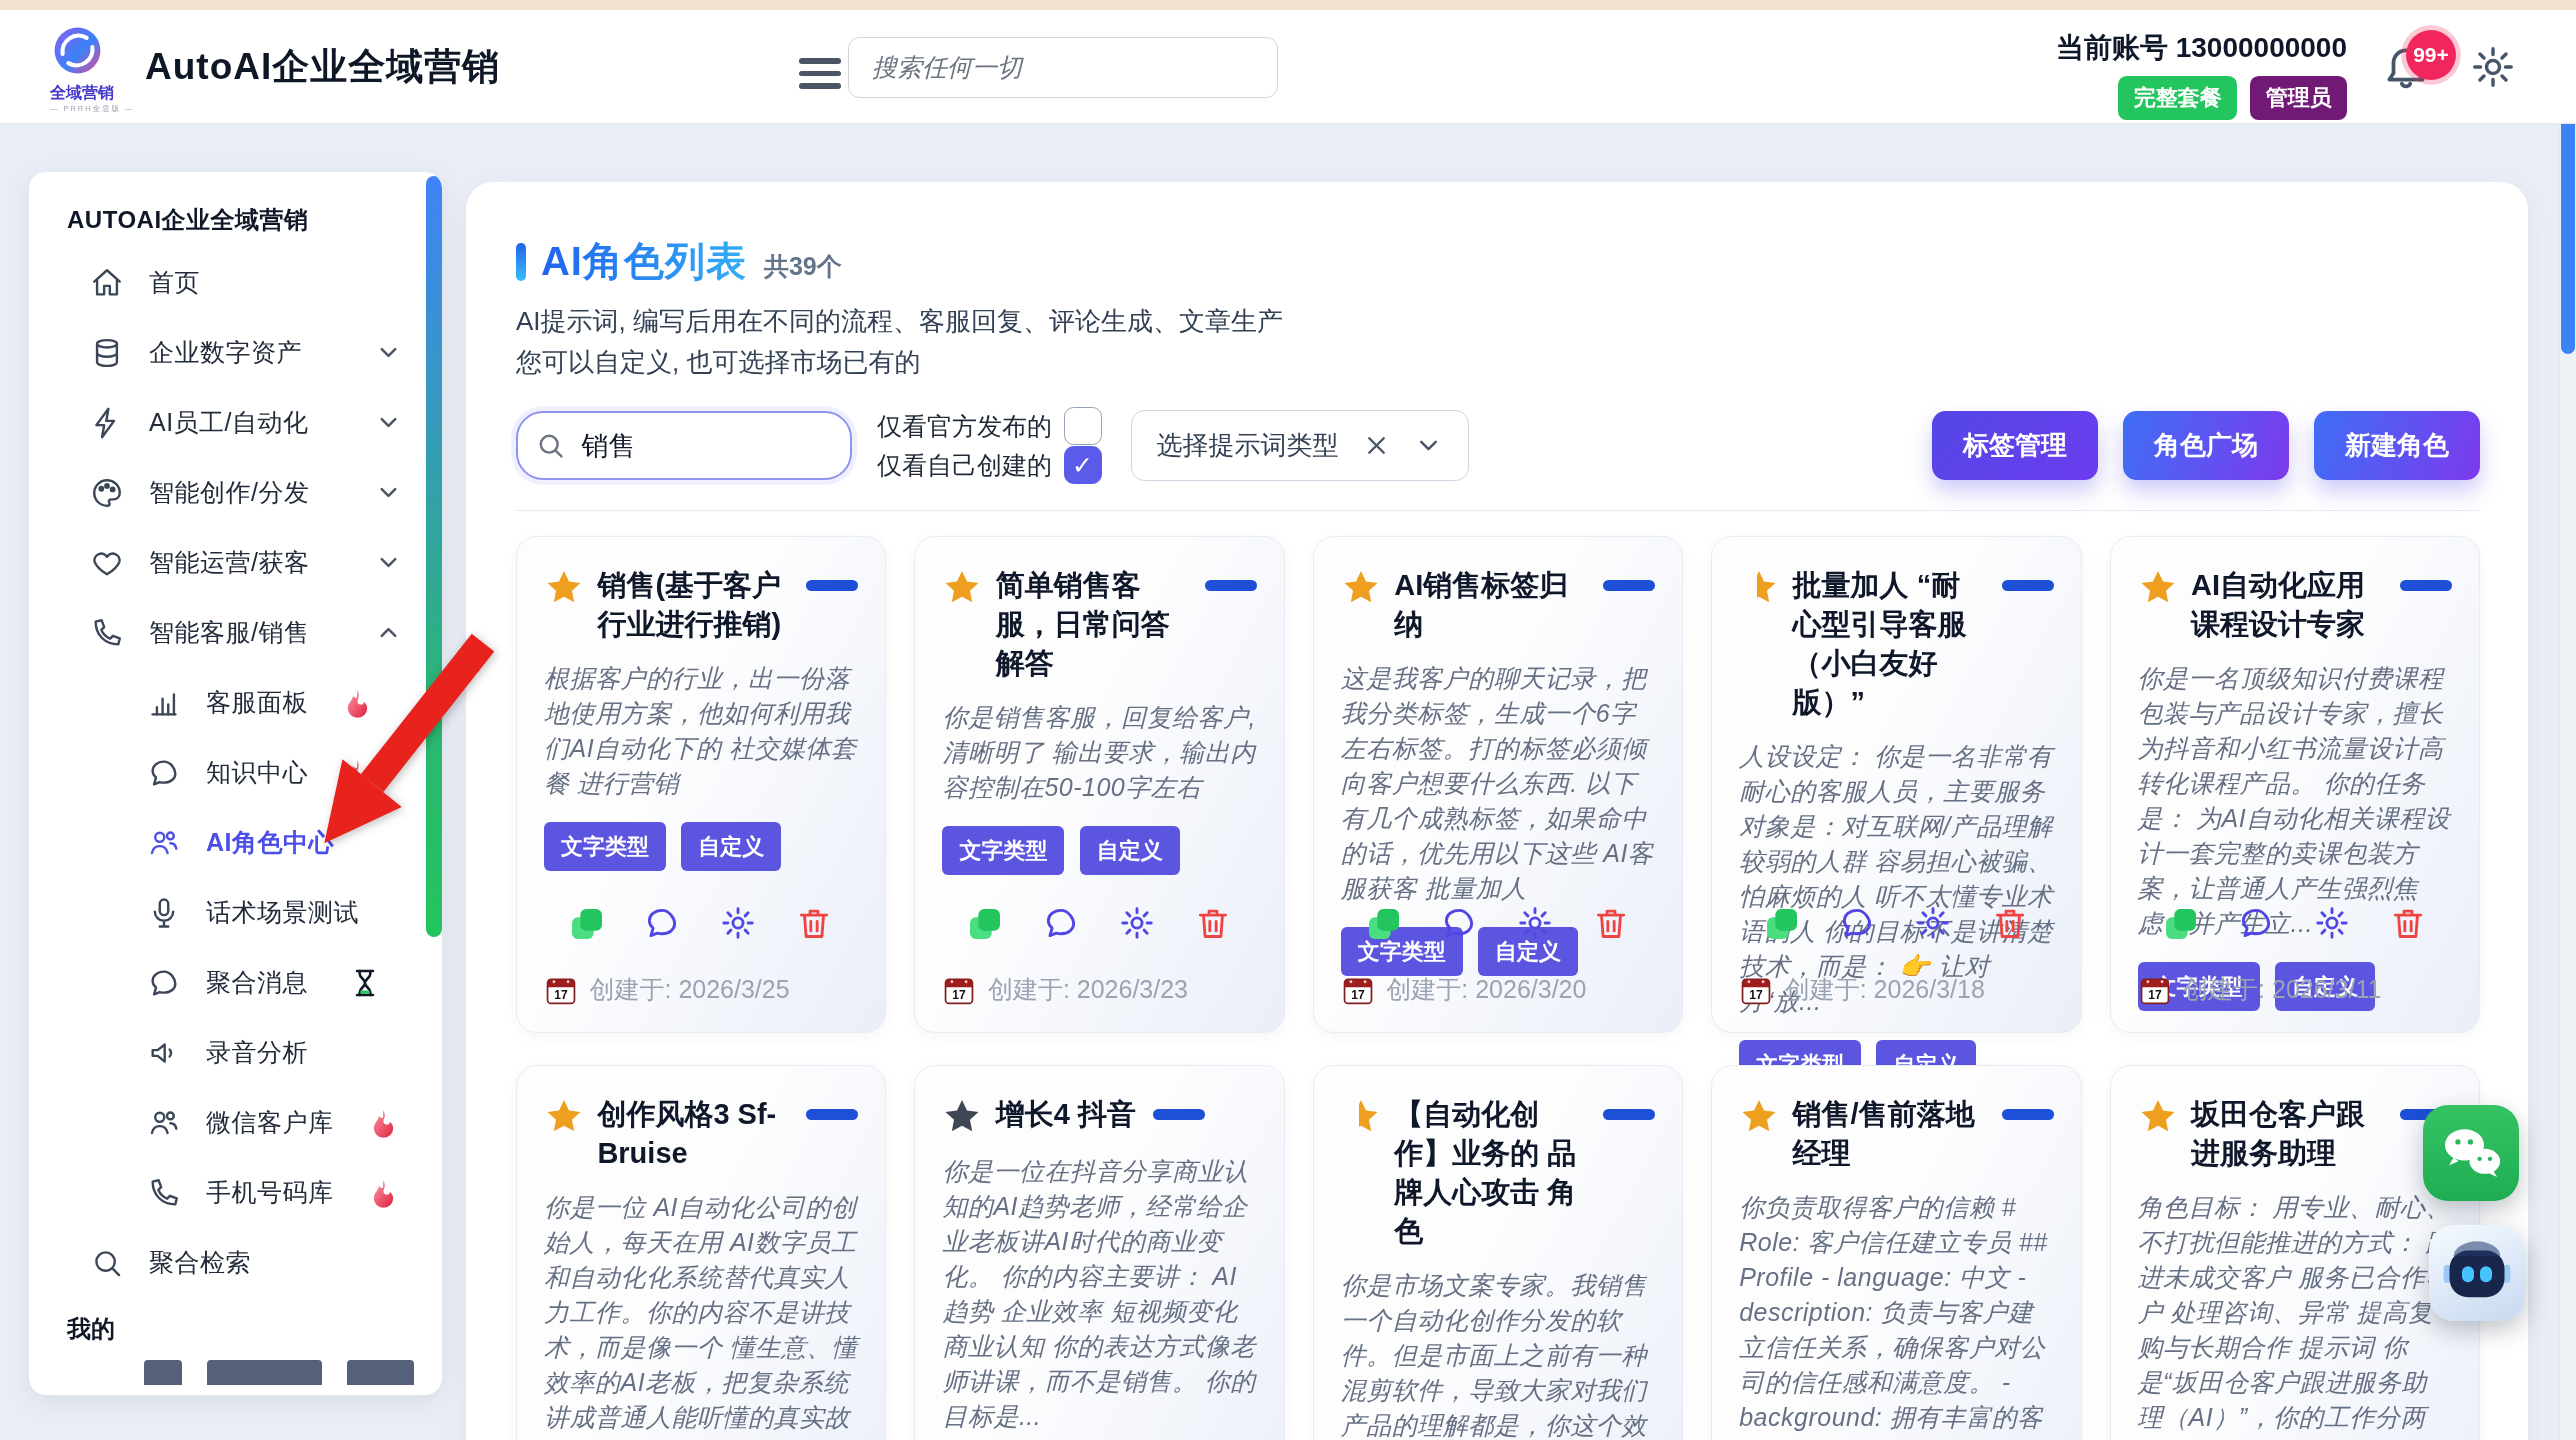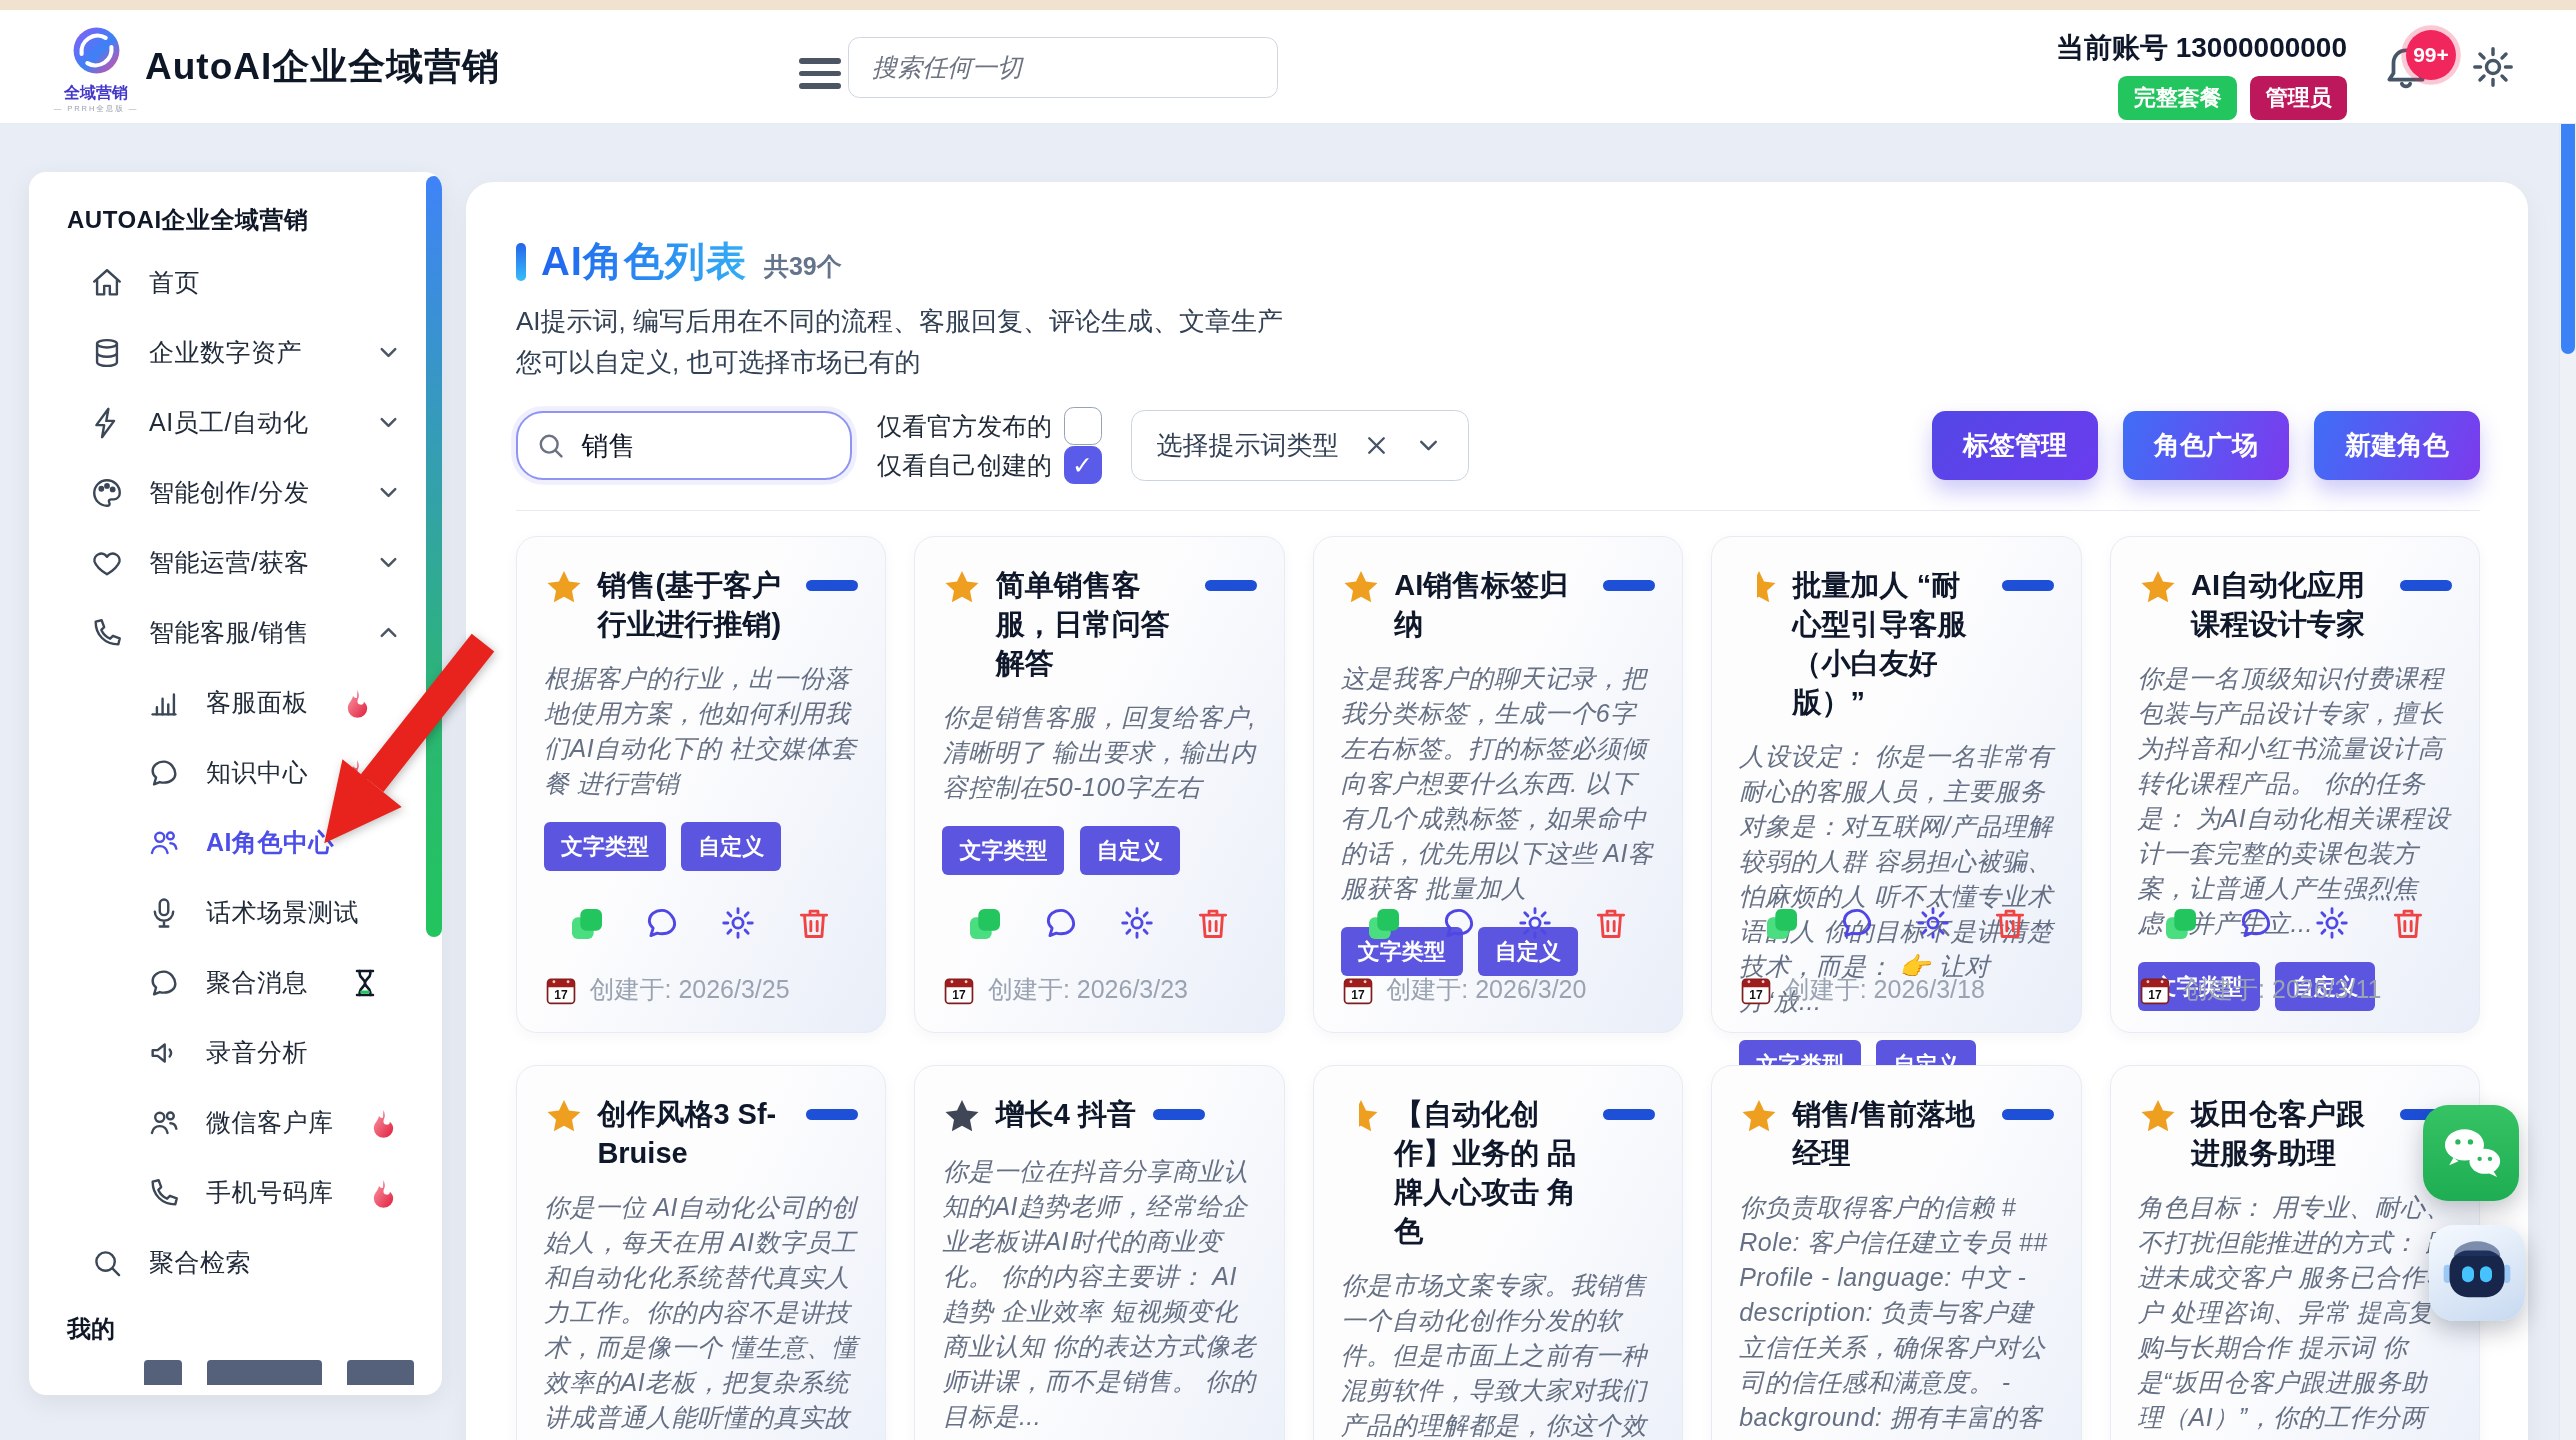--- a/index.html
+++ b/index.html
@@ -2,36 +2,36 @@
 <html><head>
 <meta charset="utf-8">
 <style>
   html,body{margin:0;padding:0}
   body{width:2576px;height:1441px;overflow:hidden;position:relative;background:#e9edf5;
        font-family:"Liberation Sans","DejaVu Sans",sans-serif;color:#1f2937}
   .topstrip{position:absolute;left:0;top:0;right:0;height:9.6px;background:#f0e2cf}
   
   .header{position:absolute;left:0;top:9.6px;right:0;height:113px;background:#fff;
           border-bottom:1px solid #e8ebf2;z-index:5}
-  .logo{position:absolute;left:50px;top:13.4px;width:92px;text-align:center}
+  .logo{position:absolute;left:50px;top:13.4px;width:92px;text-align:left}
   .logo-txt{font-size:16px;font-weight:bold;color:#4338ca;margin-top:1px}
   .logo-sub{font-size:7.6px;color:#9ca3af;letter-spacing:1.9px}
   .app-title{position:absolute;left:145px;top:32px;font-size:37px;font-weight:bold;color:#0e1726;letter-spacing:1px}
   .hamburger{position:absolute;left:799px;top:42px;width:42px;cursor:pointer}
   .hamburger i{display:block;height:5.7px;border-radius:2.9px;background:#4b5563;margin:6.7px 0}
   .h-search{position:absolute;left:848px;top:27px;width:430px;height:61px;border:1.9px solid #cfd6e1;
             border-radius:11.5px;box-sizing:border-box;padding:0 23px;font-size:25px;color:#111827;background:#fff;
             font-family:"Liberation Sans","DejaVu Sans",sans-serif}
   .h-search::placeholder{font-style:italic;color:#6b7280}
   .acct{position:absolute;right:229px;top:19px;text-align:right}
   .acct-line{font-size:28px;font-weight:bold;color:#0f172a}
   .badges{margin-top:9.6px;display:flex;justify-content:flex-end;gap:13.4px}
   .badge{font-size:22px;font-weight:bold;color:#fff;padding:6.7px 15.3px;border-radius:8.6px}
   .badge.green{background:#22c55e}
-  .badge.purple{background:#be185d}
+  .badge.purple{background:#701a75}
   .bell{position:absolute;left:2381px;top:32px;width:50px;height:50px;color:#475569}
   .bell-badge{position:absolute;left:25px;top:-11.5px;min-width:50px;height:50px;border-radius:25px;background:#f1265c;
               color:#fff;font-size:21px;font-weight:bold;display:flex;align-items:center;justify-content:center;
               box-shadow:0 0 0 4.8px rgba(241,38,92,.25)}
   .gearbtn{position:absolute;left:2470px;top:34px;width:46px;height:46px;color:#475569;cursor:pointer}
   
   .pg-track{position:absolute;right:0;top:9.6px;bottom:0;width:16px;background:#eef1f6;border-left:1px solid #e3e7ee}
   .pg-thumb{position:absolute;right:1px;top:9.6px;width:14.3px;height:344px;border-radius:7.6px;background:#3b82f6}
   
   .sidebar{position:absolute;left:29px;top:172px;width:413px;height:1223px;background:#fff;border-radius:17px;

